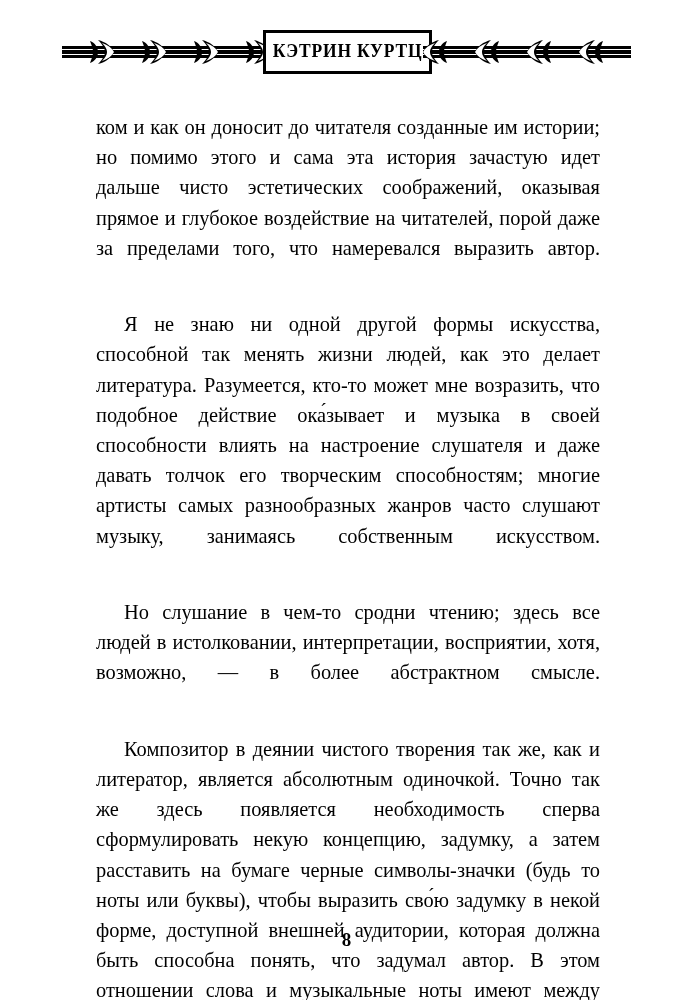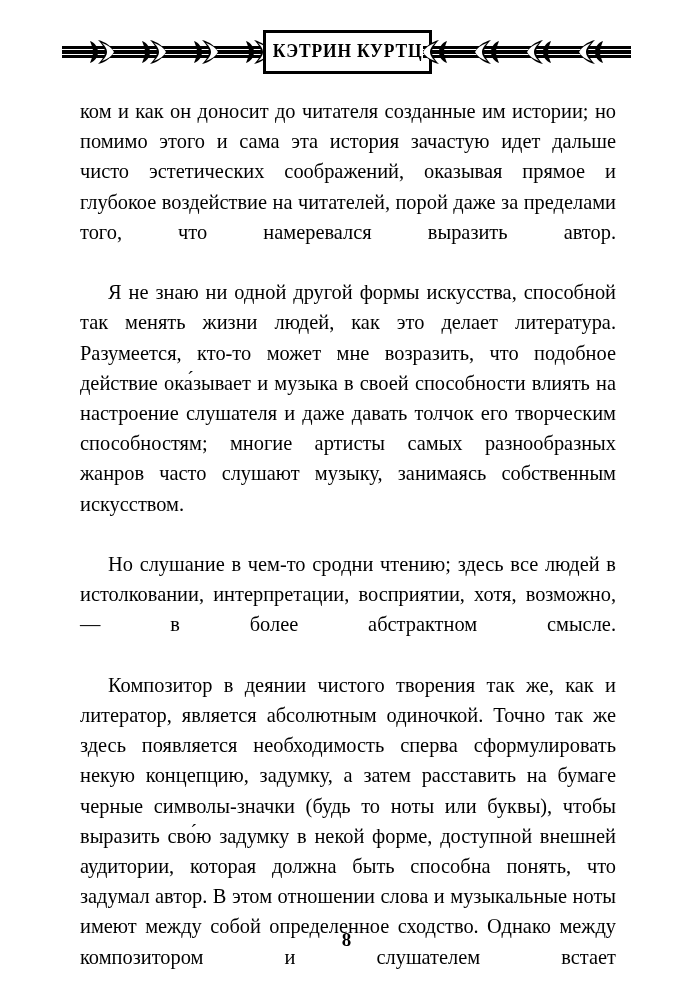--- a/index.html
+++ b/index.html
@@ -65,21 +65,21 @@
 
   
   .text-block {
     position: absolute;
     left: 80px;
     top: 96px;
     width: 536px;
   }
 
   .para {
-    margin: 0;
+    margin: 16px;
     text-align: justify;
     text-justify: inter-word;
     font-size: 20.4px;
     line-height: 30.2px;
     text-indent: 28px;
     hyphens: manual;
     word-spacing: 0.1px;
   }
 
   .para.first { text-indent: 0; }

